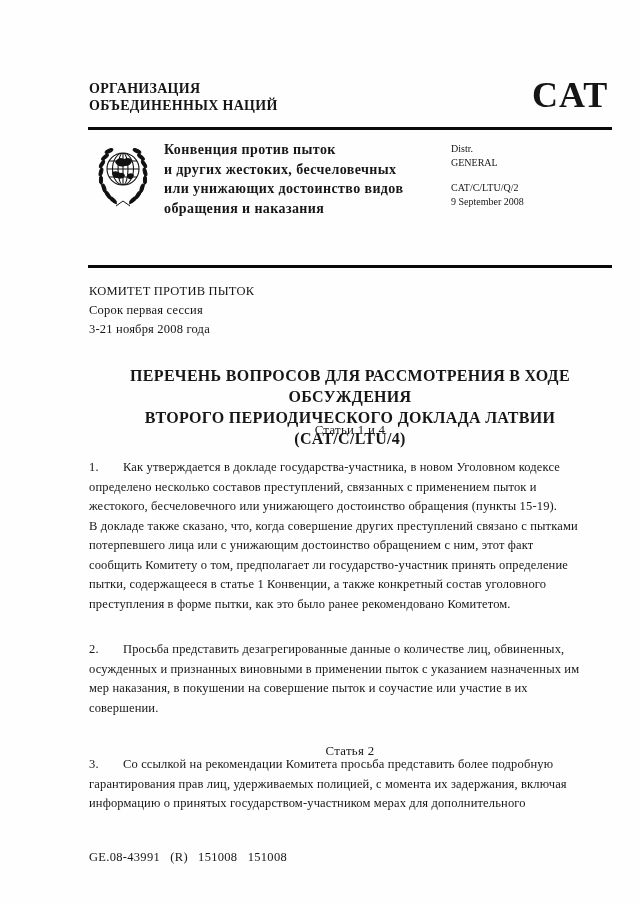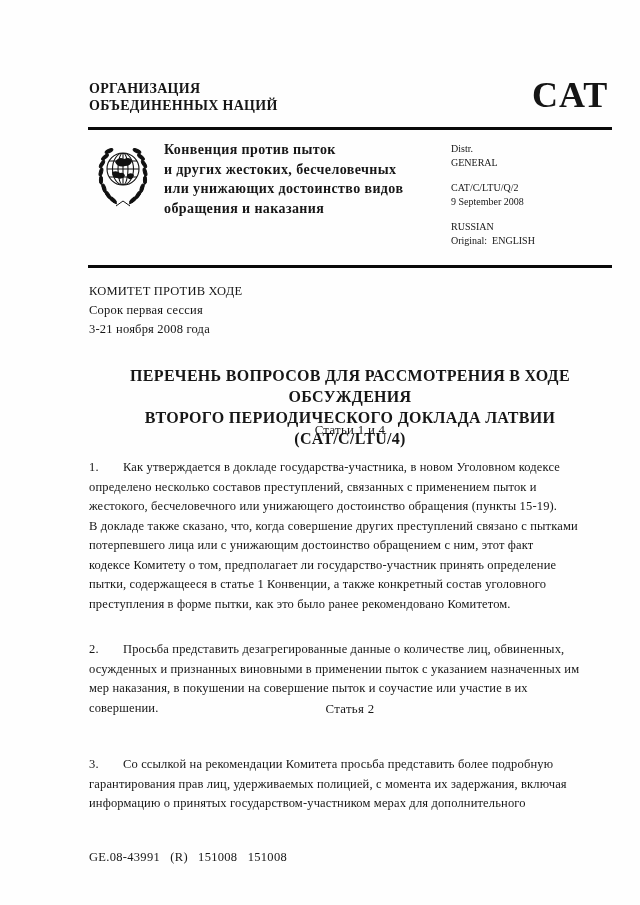--- a/index.html
+++ b/index.html
@@ -20,21 +20,21 @@
   .meta{left:451px;top:106px;font-size:10px;line-height:13.5px;}
   .meta .grp{margin-bottom:12px;}
   .pre{white-space:pre;}
   
   .session{left:89px;top:246px;font-size:12.5px;line-height:19px;letter-spacing:.2px;}
   
   .doc-title{left:88px;top:329px;width:524px;text-align:center;font-weight:bold;
              font-size:16px;line-height:21px;letter-spacing:.3px;}
   .art-head{left:88px;width:524px;text-align:center;font-weight:normal;font-size:12.8px;letter-spacing:.3px;}
   .art1{top:387px;}
-  .art2{top:666px;}
+  .art2{top:708px;}
   
   .para{left:89px;font-size:12.5px;line-height:19.5px;letter-spacing:.15px;}
   .p1{top:422px;}
   .p2{top:604px;}
   .p3{top:719px;}
   .pline{height:19.5px;white-space:pre;}
   .pnum{display:inline-block;width:34px;}
   
   .footer{left:89px;top:814px;font-size:12.5px;letter-spacing:.3px;}
 </style>
@@ -109,48 +109,44 @@
 
 <div class="abs meta">
   <div class="grp">
     <div>Distr.</div>
     <div>GENERAL</div>
   </div>
   <div class="grp">
     <div>CAT/C/LTU/Q/2</div>
     <div>9 September 2008</div>
   </div>
-  <div class="grp">
-    <div>RUSSIAN</div>
-    <div class="pre">Original:  ENGLISH</div>
-  </div>
 </div>
 
 <div class="abs rule rule-mid"></div>
 
 <div class="abs session">
-  <div>КОМИТЕТ ПРОТИВ ХОДЕ</div>
+  <div>КОМИТЕТ ПРОТИВ ПЫТОК</div>
   <div>Сорок первая сессия</div>
   <div>3-21 ноября 2008 года</div>
 </div>
 
 <div class="abs doc-title">
   <div>ПЕРЕЧЕНЬ ВОПРОСОВ ДЛЯ РАССМОТРЕНИЯ В ХОДЕ ОБСУЖДЕНИЯ</div>
   <div>ВТОРОГО ПЕРИОДИЧЕСКОГО ДОКЛАДА ЛАТВИИ (CAT/C/LTU/4)</div>
 </div>
 
 <div class="abs art-head art1">Статьи 1 и 4</div>
 
 <div class="abs para p1">
   <div class="pline"><span class="pnum">1.</span><span>Как утверждается в докладе государства-участника, в новом Уголовном кодексе</span></div>
   <div class="pline">определено несколько составов преступлений, связанных с применением пыток и</div>
   <div class="pline">жестокого, бесчеловечного или унижающего достоинство обращения (пункты 15-19).</div>
   <div class="pline">В докладе также сказано, что, когда совершение других преступлений связано с пытками</div>
   <div class="pline">потерпевшего лица или с унижающим достоинство обращением с ним, этот факт</div>
-  <div class="pline">кодексе Комитету о том, предполагает ли государство-участник принять определение</div>
+  <div class="pline">сообщить Комитету о том, предполагает ли государство-участник принять определение</div>
   <div class="pline">пытки, содержащееся в статье 1 Конвенции, а также конкретный состав уголовного</div>
   <div class="pline">преступления в форме пытки, как это было ранее рекомендовано Комитетом.</div>
 </div>
 
 <div class="abs para p2">
   <div class="pline"><span class="pnum">2.</span><span>Просьба представить дезагрегированные данные о количестве лиц, обвиненных,</span></div>
   <div class="pline">осужденных и признанных виновными в применении пыток с указанием назначенных им</div>
   <div class="pline">мер наказания, в покушении на совершение пыток и соучастие или участие в их</div>
   <div class="pline">совершении.</div>
 </div>

